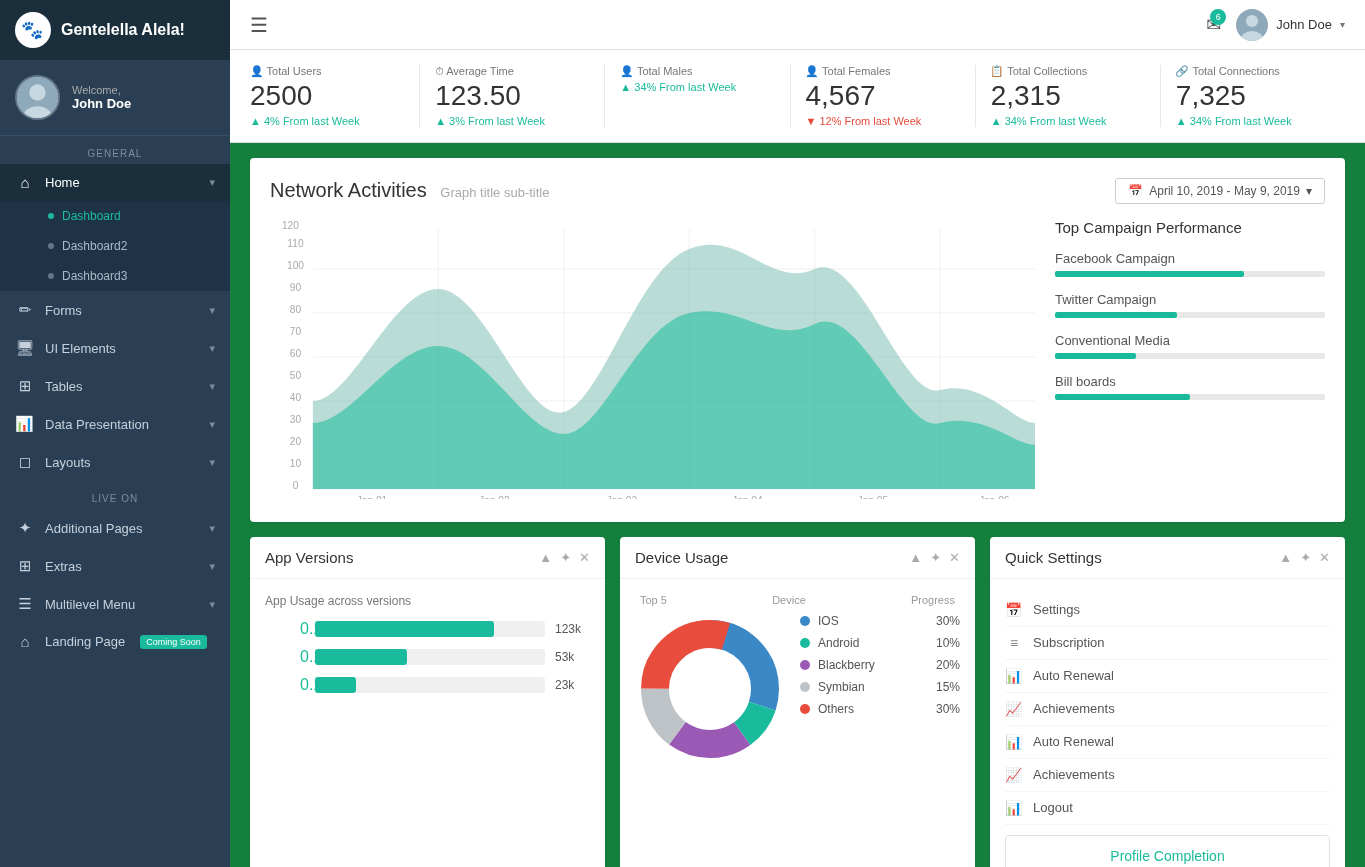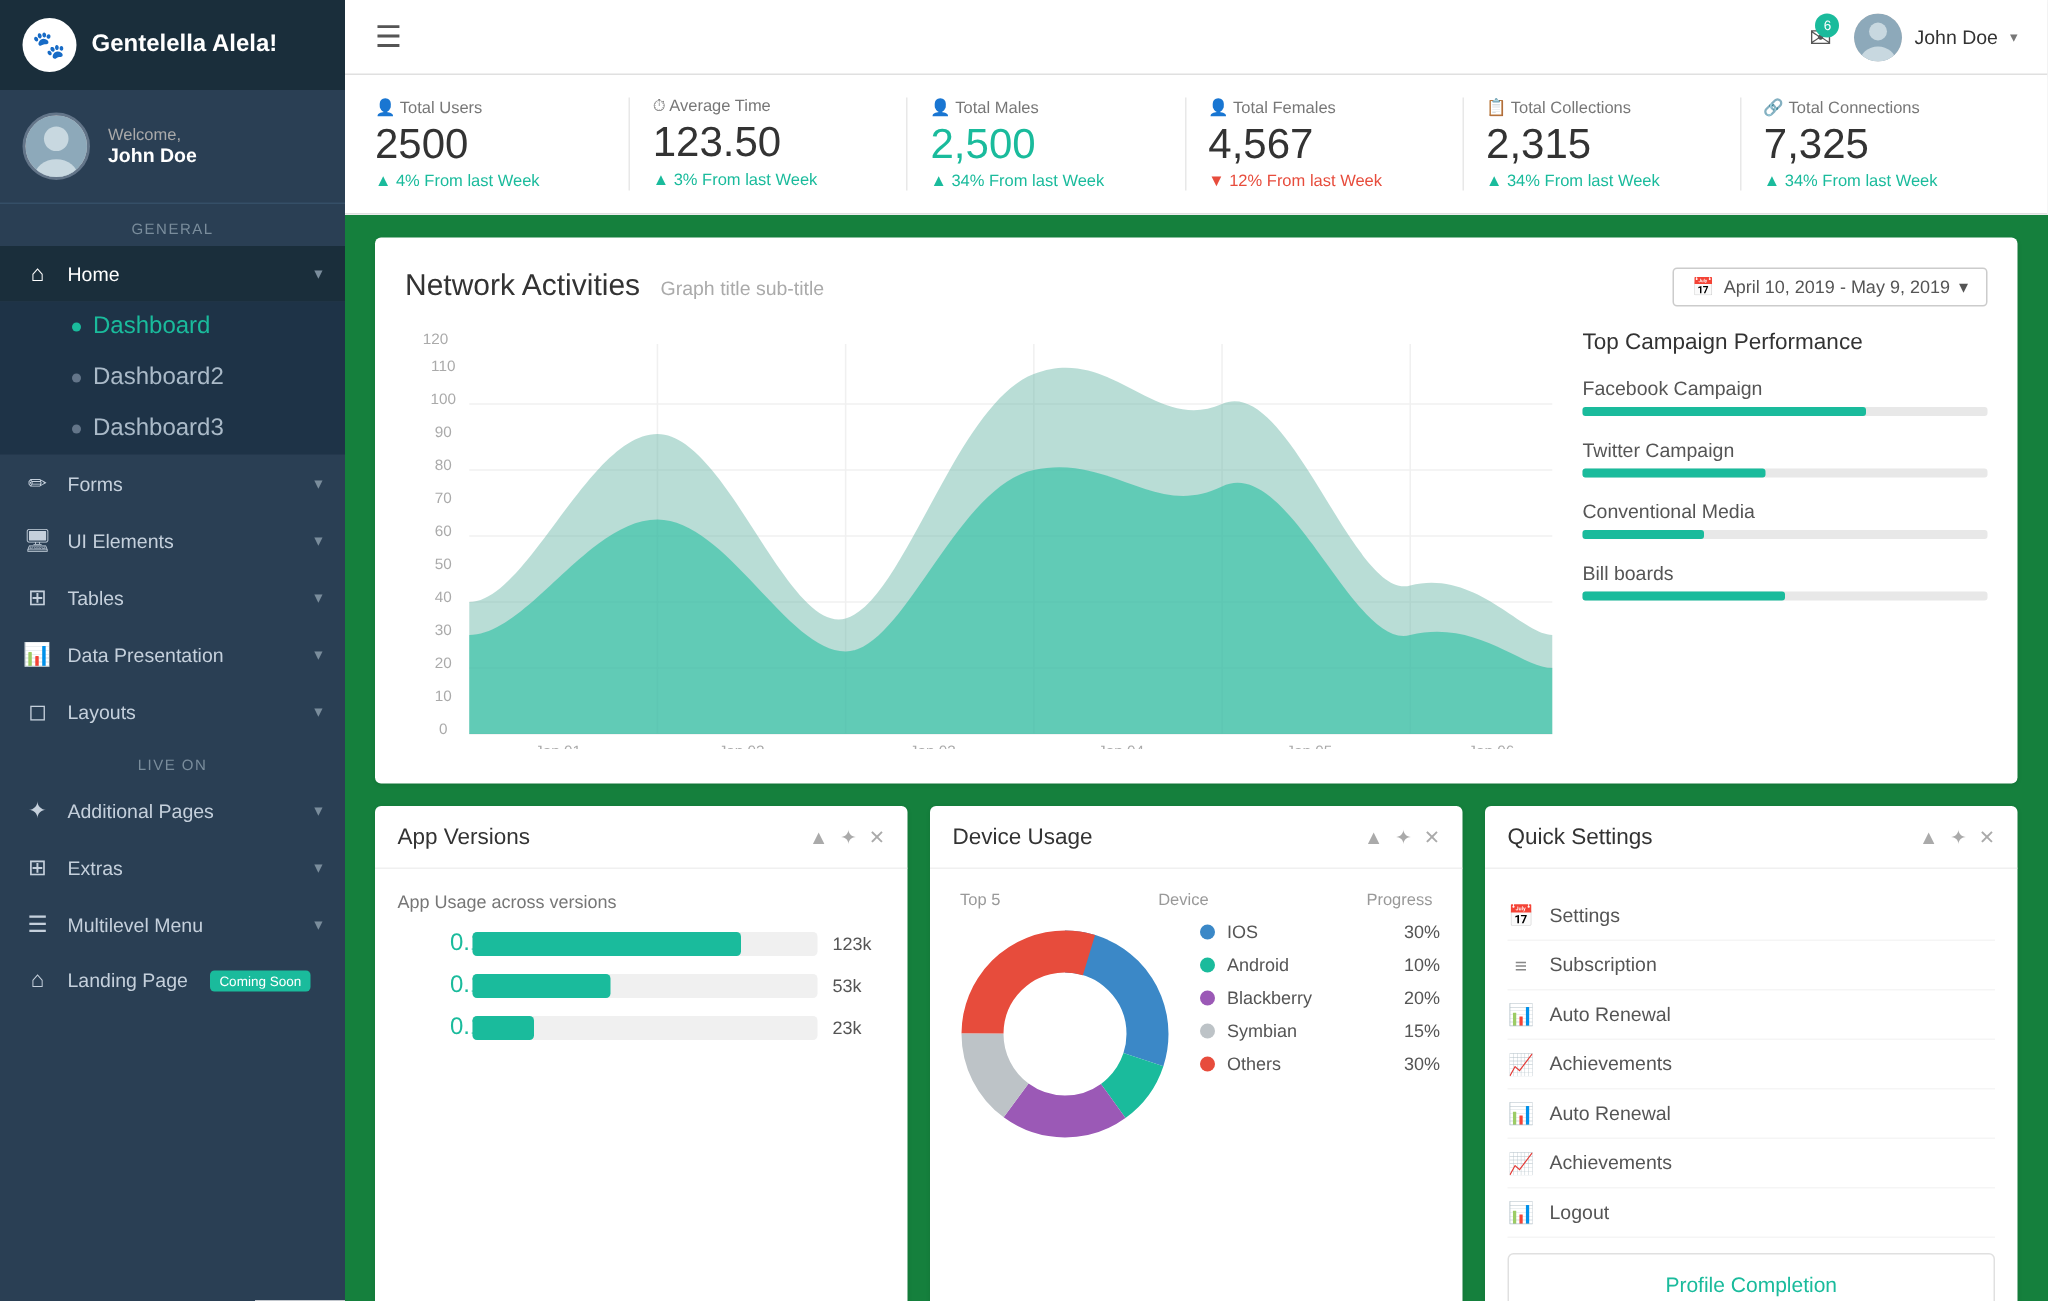--- a/index.html
+++ b/index.html
@@ -25,21 +25,21 @@
     .sidebar-item {
       display: flex; align-items: center; justify-content: space-between;
       padding: 10px 15px; cursor: pointer; color: #c5d0dc; transition: background 0.2s;
     }
     .sidebar-item.active { background: #1a2e3b; color: white; }
     .sidebar-item-left { display: flex; align-items: center; gap: 10px; }
     .sidebar-item-icon { font-size: 15px; width: 20px; text-align: center; }
     .sidebar-item-label { font-size: 13px; }
     .sidebar-item-arrow { font-size: 11px; color: #7a8d9c; }
     .sidebar-sub { background: #1e3347; }
-    .sidebar-sub-item { padding: 8px 15px 8px 48px; cursor: pointer; color: #aabac8; font-size: 16px; display: flex; align-items: center; gap: 8px; }
+    .sidebar-sub-item { padding: 8px 15px 8px 48px; cursor: pointer; color: #aabac8; font-size: 12px; display: flex; align-items: center; gap: 8px; }
     .sidebar-sub-item.active { color: #1abb9c; }
     .sidebar-sub-dot { width: 6px; height: 6px; border-radius: 50%; background: #637589; display: inline-block; }
     .sidebar-sub-item.active .sidebar-sub-dot { background: #1abb9c; }
     .badge-coming-soon { background: #1abb9c; color: white; font-size: 9px; padding: 2px 6px; border-radius: 3px; margin-left: 5px; }
 
     
     #main { flex: 1; display: flex; flex-direction: column; overflow: hidden; }
 
     
     #topbar {
@@ -294,21 +294,20 @@
   </div>
       <div class="stat-item">
     <div class="stat-label">⏱ Average Time</div>
     <div class="stat-value ">123.50</div>
     <div class="stat-change up">
       ▲ 3% From last Week
     </div>
   </div>
       <div class="stat-item">
     <div class="stat-label">👤 Total Males</div>
-    <div class="stat-value teal">2,500</div>
     <div class="stat-change up">
       ▲ 34% From last Week
     </div>
   </div>
       <div class="stat-item">
     <div class="stat-label">👤 Total Females</div>
     <div class="stat-value ">4,567</div>
     <div class="stat-change down">
       ▼ 12% From last Week
     </div>

